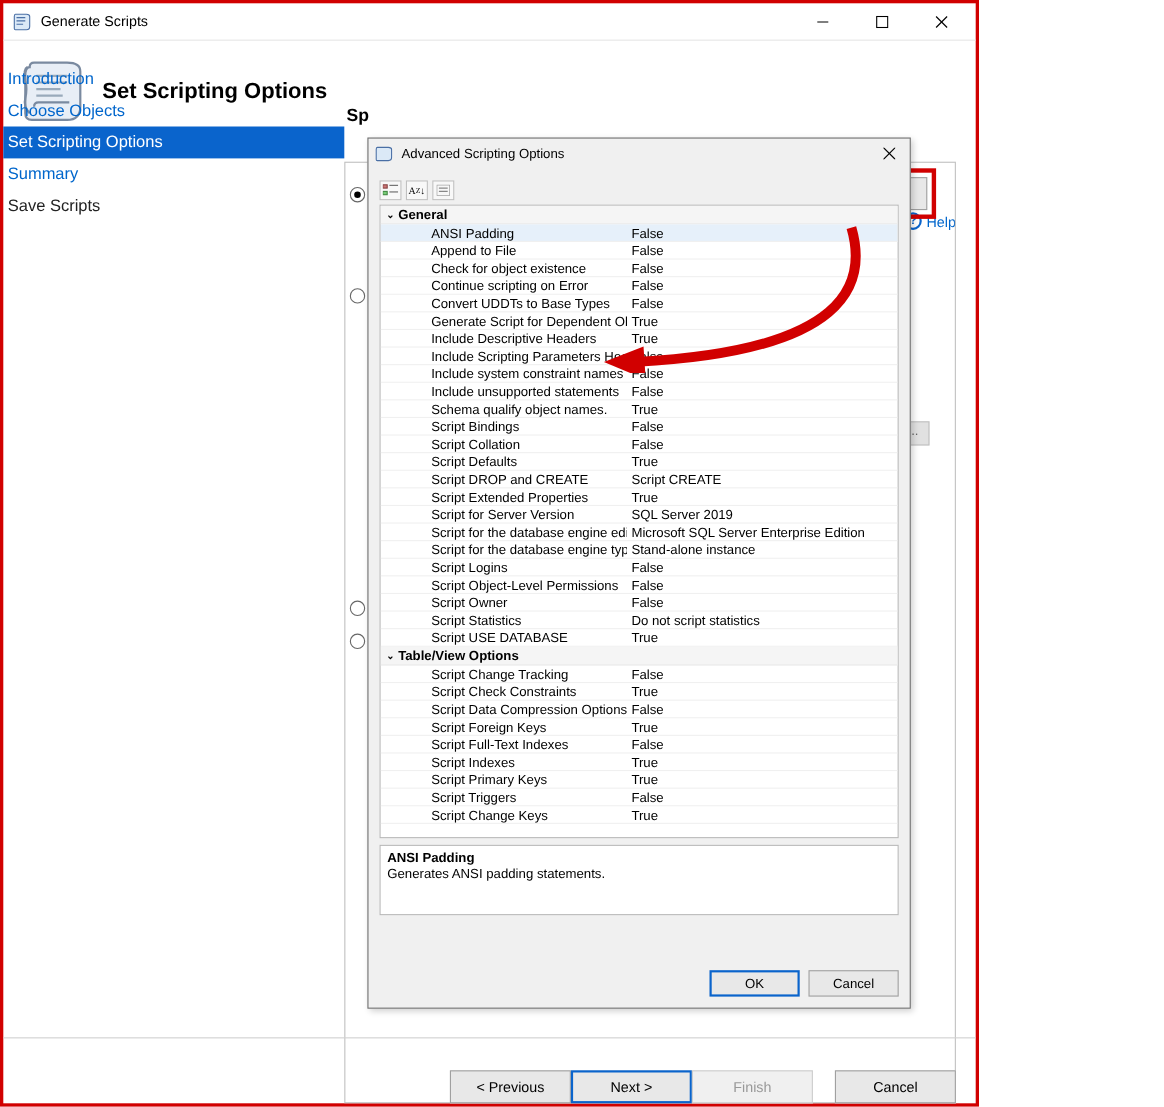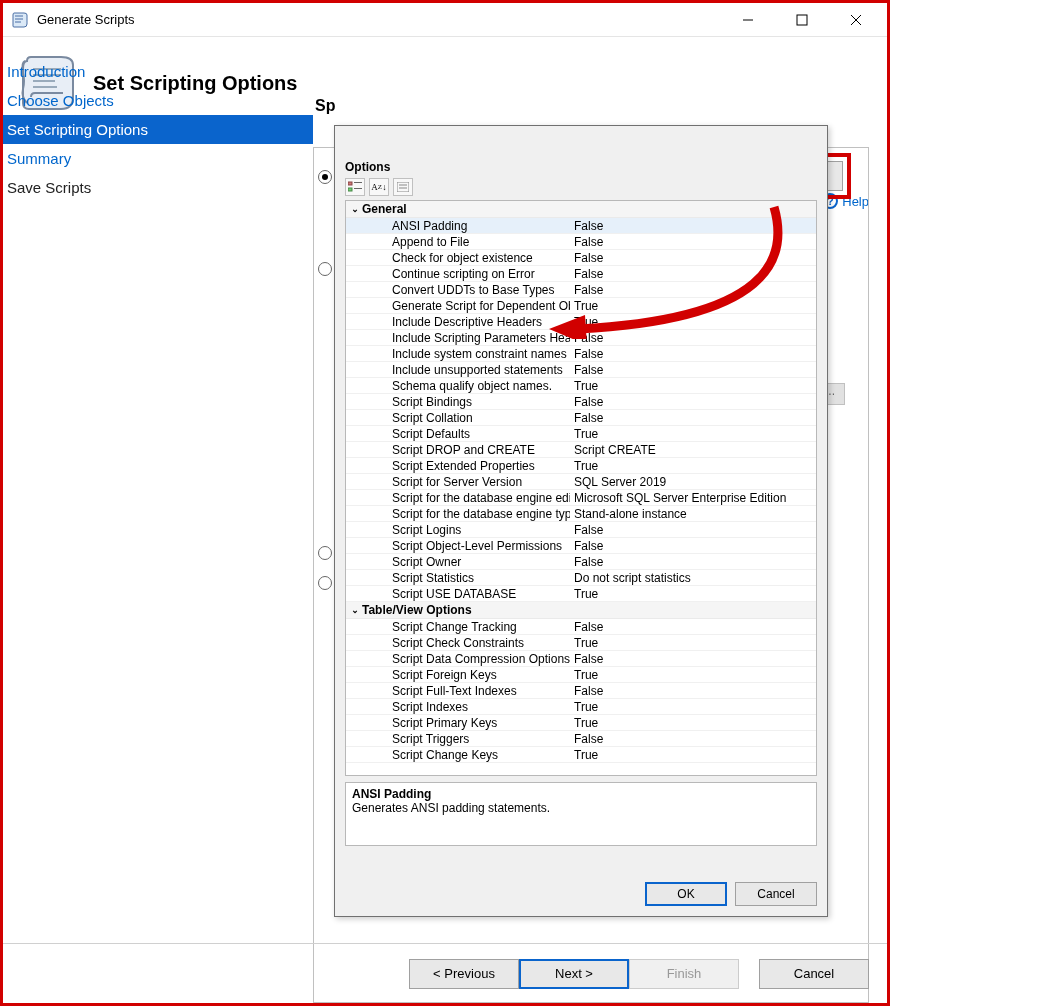--- a/index.html
+++ b/index.html
@@ -170,21 +170,21 @@
     pointer-events: none;
     z-index: 30;
   }
   
   .footer {
     position: absolute;
     bottom: 0; left: 0; right: 0;
     height: 60px;
     border-top: 1px solid #d0d0d0;
     display: flex;
-    align-items: center;
+    align-items: flex-end;
     justify-content: flex-end;
     padding-right: 18px;
   }
   .footer-btn {
     width: 110px; height: 30px;
     background: #e8e8e8;
     border: 1px solid #a0a0a0;
     font-size: 13px;
   }
   .footer-btn.primary {
@@ -400,23 +400,36 @@
     <div class="footer">
       <button class="footer-btn">&lt; Previous</button>
       <button class="footer-btn primary">Next &gt;</button>
       <button class="footer-btn disabled">Finish</button>
       <span class="footer-gap"></span>
       <button class="footer-btn">Cancel</button>
     </div>
   </div>
 
   <div class="modal">
+    <div class="modal-title">
+      <span class="title-icon">
+        <svg viewBox="0 0 16 16">
+            <path d="M2 2 Q1 2 1 4 L1 13 Q1 14 2 14 L12 14 Q15 14 15 11 L15 4 Q15 2 12 2 Z" fill="#dbe9f7" stroke="#4a6fa5"></path>
+          </svg>
+      </span>
+      <span>Advanced Scripting Options</span>
+      <div class="modal-close">
+        <svg width="11" height="11">
+            <line x1="0" y1="0" x2="11" y2="11" stroke="#000"></line>
+            <line x1="11" y1="0" x2="0" y2="11" stroke="#000"></line>
+          </svg>
+      </div>
+    </div>
 
     <div class="modal-body">
-      <div class="opt-heading">Options</div>
       <div class="toolbar-mini">
         <div class="mini-btn">
           <svg width="14" height="12">
               <rect x="0" y="1" width="4" height="3" fill="#c77" stroke="#844"></rect>
               <rect x="6" y="1" width="8" height="1" fill="#666"></rect>
               <rect x="0" y="7" width="4" height="3" fill="#7c7" stroke="#484"></rect>
               <rect x="6" y="7" width="8" height="1" fill="#666"></rect>
             </svg>
         </div>
         <div class="mini-btn" style="font-family:serif;">A<span style="font-size:7px;">Z</span>↓</div>

